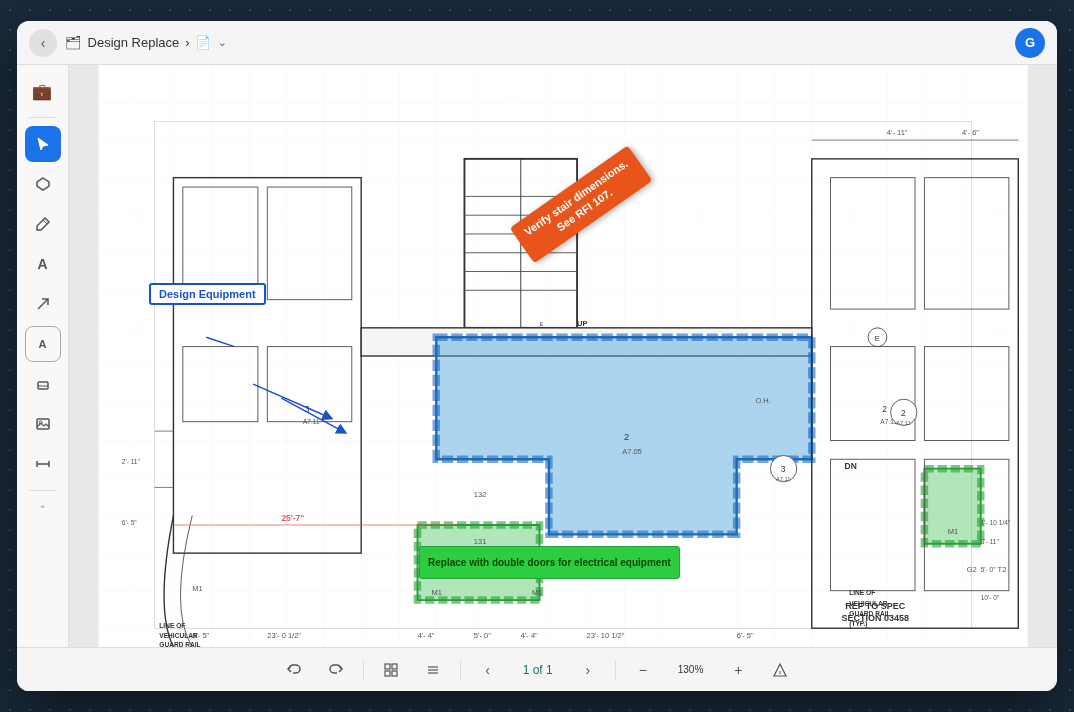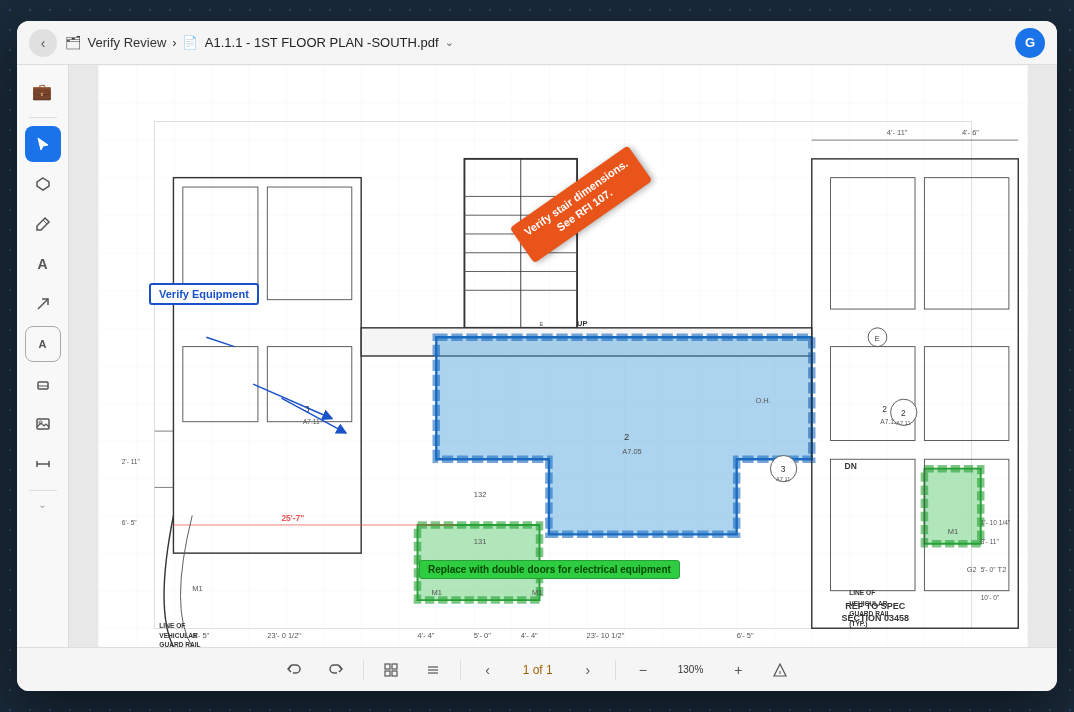--- a/index.html
+++ b/index.html
@@ -190,21 +190,21 @@
     }
 
     .annotation-green-bottom {
       position: absolute;
       bottom: 68px;
       left: 350px;
       background: #2ecc40;
       color: #004a00;
       font-size: 10px;
       font-weight: 600;
-      padding: 3px 8px;
+      padding: 10px 8px;
       border-radius: 3px;
       white-space: nowrap;
       border: 1.5px solid #27a035;
       z-index: 10;
     }
 
     .ref-to-spec {
       position: absolute;
       bottom: 22px;
       right: 148px;
@@ -244,21 +244,21 @@
     }
 
     .bottom-separator {
       width: 1px;
       height: 20px;
       background: #ddd;
     }
 
     .page-indicator {
       font-size: 12px;
-      color: #a16207;
+      color: #0f766e;
       padding: 4px 8px;
     }
 
     .zoom-indicator {
       font-size: 10px;
       color: #333;
       padding: 4px 8px;
     }
 
     
@@ -285,24 +285,23 @@
 
 <div class="app-window-wrapper">
 <div class="app-window">
 
   <div class="header">
     <button class="header-back-btn">
       <span>‹</span>
     </button>
     <div class="header-breadcrumb">
       <span>🗂</span>
-      <span>Verify Review</span>
+      <span>Design Replace</span>
       <span>›</span>
       <span>📄</span>
-      <span class="header-title">A1.1.1 - 1ST FLOOR PLAN -SOUTH.pdf</span>
       <span class="header-chevron">⌄</span>
     </div>
     <div class="header-spacer"></div>
     <div class="avatar">G</div>
   </div>
 
   <div class="main">
 
     <div class="toolbar">
       <button class="tool-btn">💼</button>
@@ -492,21 +491,21 @@
         <text x="855" y="374" font-size="9" fill="#333">2</text>
         <text x="850" y="383" font-size="6" fill="#555">A7.11</text>
       </svg>
 
       <div class="annotation-orange">
         <span>Verify stair dimensions.</span><br>
         <span>See RFI 107.</span>
       </div>
 
       <div class="annotation-blue-label">
-        <span>Verify Equipment</span>
+        <span>Design Equipment</span>
       </div>
 
       <div class="annotation-green-bottom">
         <span>Replace with double doors for electrical equipment</span>
       </div>
 
       <div class="ref-to-spec">
         <span>REF TO SPEC</span><br>
         <span>SECTION 03458</span>
       </div>

